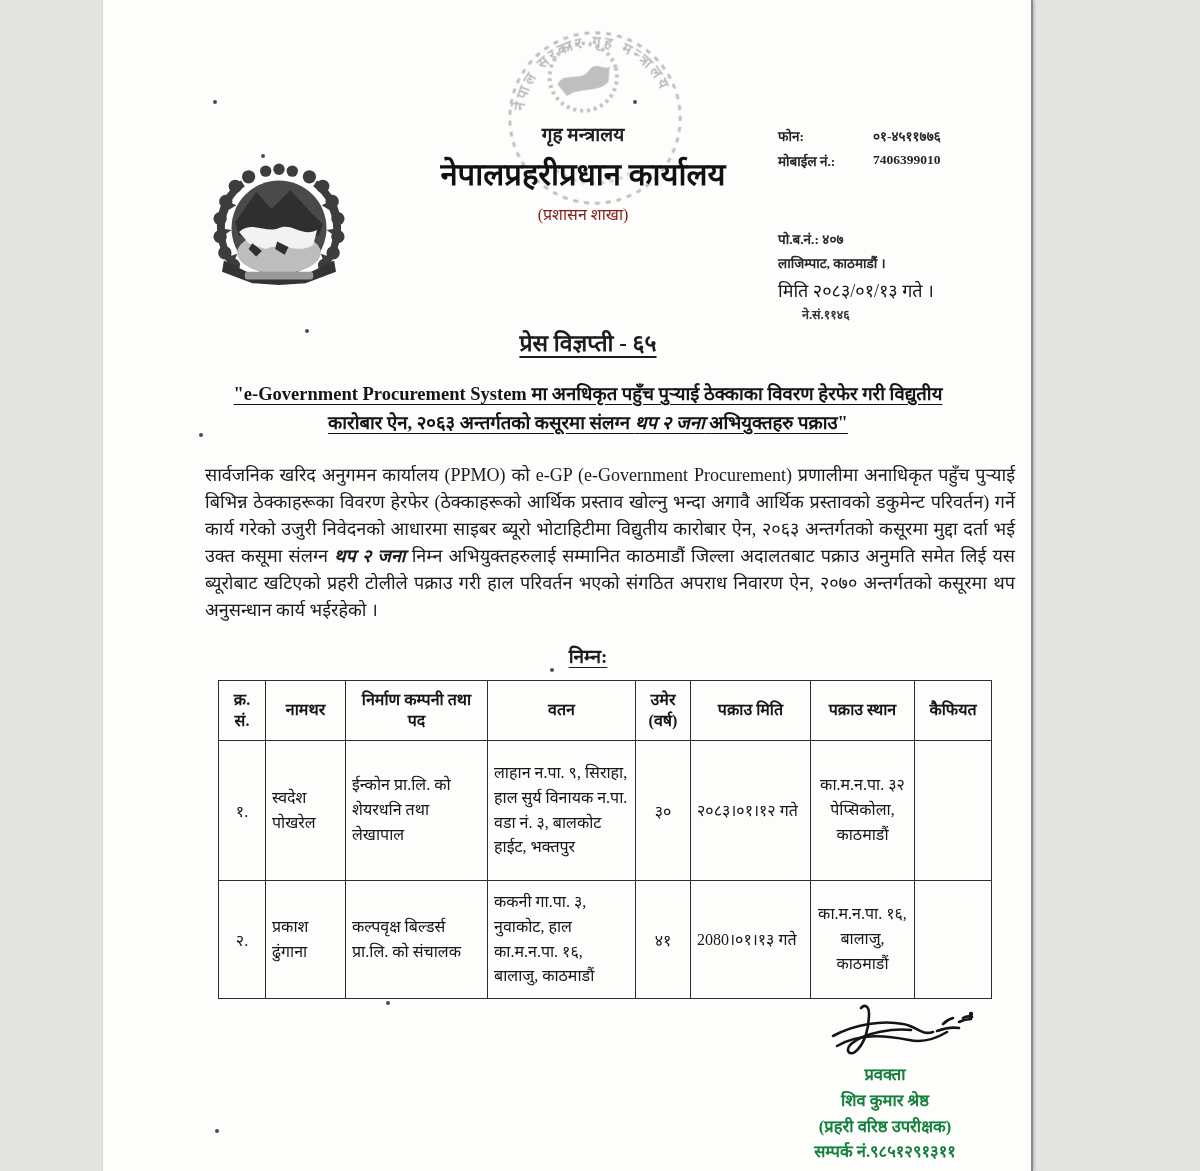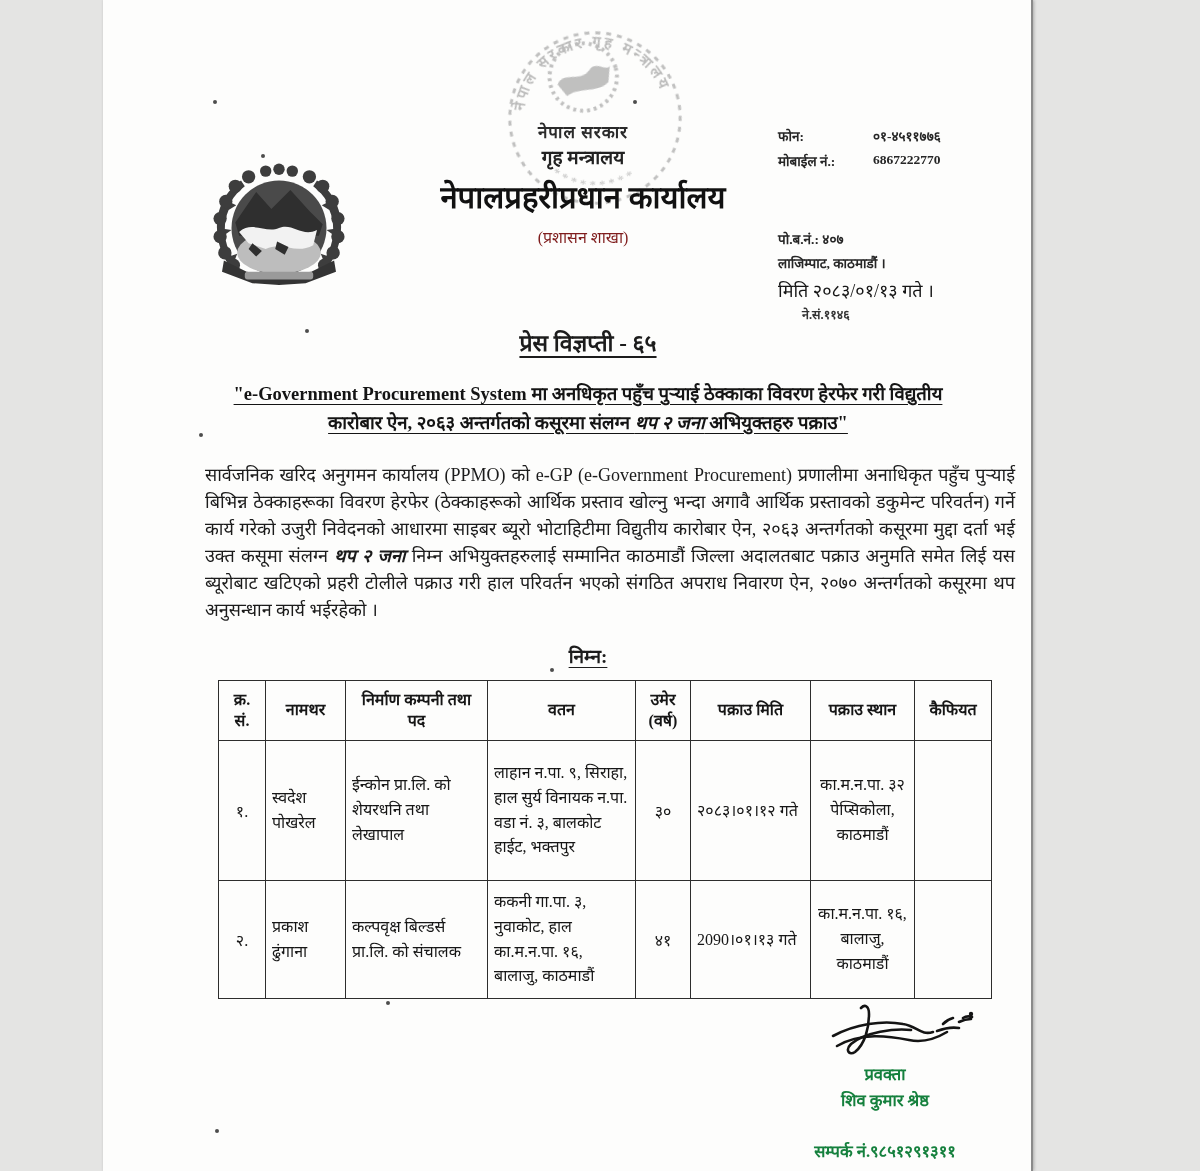--- a/index.html
+++ b/index.html
@@ -131,33 +131,32 @@
     <path d="M78,62 C88,50 100,68 114,56 C122,50 130,64 134,58 L128,74 C114,82 98,70 84,76 Z" fill="#8f8f8f"></path>
     <text font-size="15" fill="#858585" font-weight="bold" letter-spacing="3">
       <textPath href="#ringTop" startOffset="12%">नेपाल सरकार गृह मन्त्रालय</textPath>
     </text>
     <text font-size="13" fill="#8f8f8f" letter-spacing="4">
       <textPath href="#ringBot" startOffset="20%">*********</textPath>
     </text>
   </svg>
 
   <div class="abs hdr-center">
-    <div class="hdr-govt">नेपाल सरकार</div>
     <div class="hdr-ministry">गृह मन्त्रालय</div>
     <div class="hdr-office">नेपालप्रहरीप्रधान कार्यालय</div>
     <div class="hdr-branch">(प्रशासन शाखा)</div>
   </div>
 
   <div class="abs contact-row c-phone">
     <span class="lbl">फोन:</span>
     <span>०१-४५११७७६</span>
   </div>
   <div class="abs contact-row c-mobile">
     <span class="lbl">मोबाईल नं.:</span>
-    <span>6867222770</span>
+    <span>7406399010</span>
   </div>
   <div class="abs c-pobox">पो.ब.नं.: ४०७</div>
   <div class="abs c-addr">लाजिम्पाट, काठमाडौं ।</div>
   <div class="abs c-date">मिति २०८३/०१/१३ गते ।</div>
   <div class="abs c-ref">ने.सं.११४६</div>
 
   <div class="abs title-wrap">
     <span>प्रेस विज्ञप्ती - ६५</span>
   </div>
 
@@ -205,39 +204,40 @@
       <td class="c-date2">२०८३।०१।१२ गते</td>
       <td class="c-mid">का.म.न.पा. ३२ पेप्सिकोला, काठमाडौं</td>
       <td></td>
     </tr>
     <tr class="r2">
       <td class="c-center">२.</td>
       <td class="c-left">प्रकाश ढुंगाना</td>
       <td class="c-left">कल्पवृक्ष बिल्डर्स प्रा.लि. को संचालक</td>
       <td class="c-left">ककनी गा.पा. ३, नुवाकोट, हाल का.म.न.पा. १६, बालाजु, काठमाडौं</td>
       <td class="c-center">४१</td>
-      <td class="c-date2">2090।०१।१३ गते</td>
+      <td class="c-date2">2080।०१।१३ गते</td>
       <td class="c-mid">का.म.न.पा. १६, बालाजु, काठमाडौं</td>
       <td></td>
     </tr>
   </tbody>
     </table>
 
   <svg class="abs sig-svg" viewBox="0 0 160 58">
     <g fill="none" stroke="#141414" stroke-width="2.6" stroke-linecap="round">
       <path d="M36,6 C40,2 44,4 44,12 C44,26 40,42 30,50 C24,54 20,48 26,42 C40,30 70,26 86,28"></path>
       <path d="M8,34 C30,22 58,18 78,22 C92,24 96,34 108,30"></path>
       <path d="M12,44 C36,30 64,34 84,38 C98,41 112,36 122,30"></path>
       <path d="M118,22 c3,-3 6,-5 10,-6 m6,4 c4,-2 8,-3 12,-3 m-34,12 c8,-3 16,-4 22,-3"></path>
       <circle cx="146" cy="12" r="2.2" fill="#141414" stroke="none"></circle>
       <path d="M138,16 c3,-2 6,-2 9,-1"></path>
     </g>
   </svg>
   <div class="abs sig-line s-role">प्रवक्ता</div>
   <div class="abs sig-line s-name">शिव कुमार श्रेष्ठ</div>
+  <div class="abs sig-line s-rank">(प्रहरी वरिष्ठ उपरीक्षक)</div>
   <div class="abs sig-line s-contact">सम्पर्क नं.९८५१२९१३११</div>
 
   <div class="speck" style="left:110px; top:100px;"></div>
   <div class="speck" style="left:530px; top:100px;"></div>
   <div class="speck" style="left:158px; top:154px;"></div>
   <div class="speck" style="left:202px; top:329px;"></div>
   <div class="speck" style="left:96px; top:433px;"></div>
   <div class="speck" style="left:447px; top:668px;"></div>
   <div class="speck" style="left:283px; top:1001px;"></div>
   <div class="speck" style="left:112px; top:1129px;"></div>

